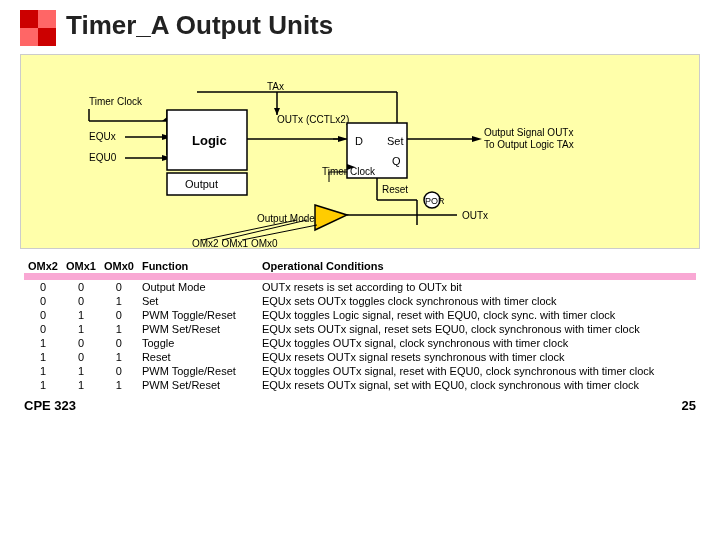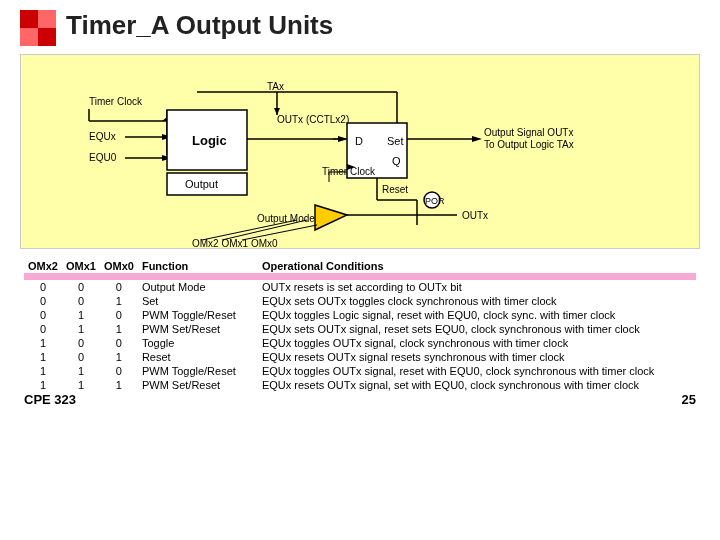--- a/index.html
+++ b/index.html
@@ -48,20 +48,21 @@
 
     table tbody tr td {
       padding: 1px 4px;
       vertical-align: top;
     }
 
     .footer {
       display: flex;
       justify-content: space-between;
       align-items: center;
+      margin-top: 6px;
       padding: 0 4px;
       font-size: 13px;
       font-weight: bold;
     }
 
     .col-num {
       width: 28px;
       text-align: center;
     }
     .col-func {

